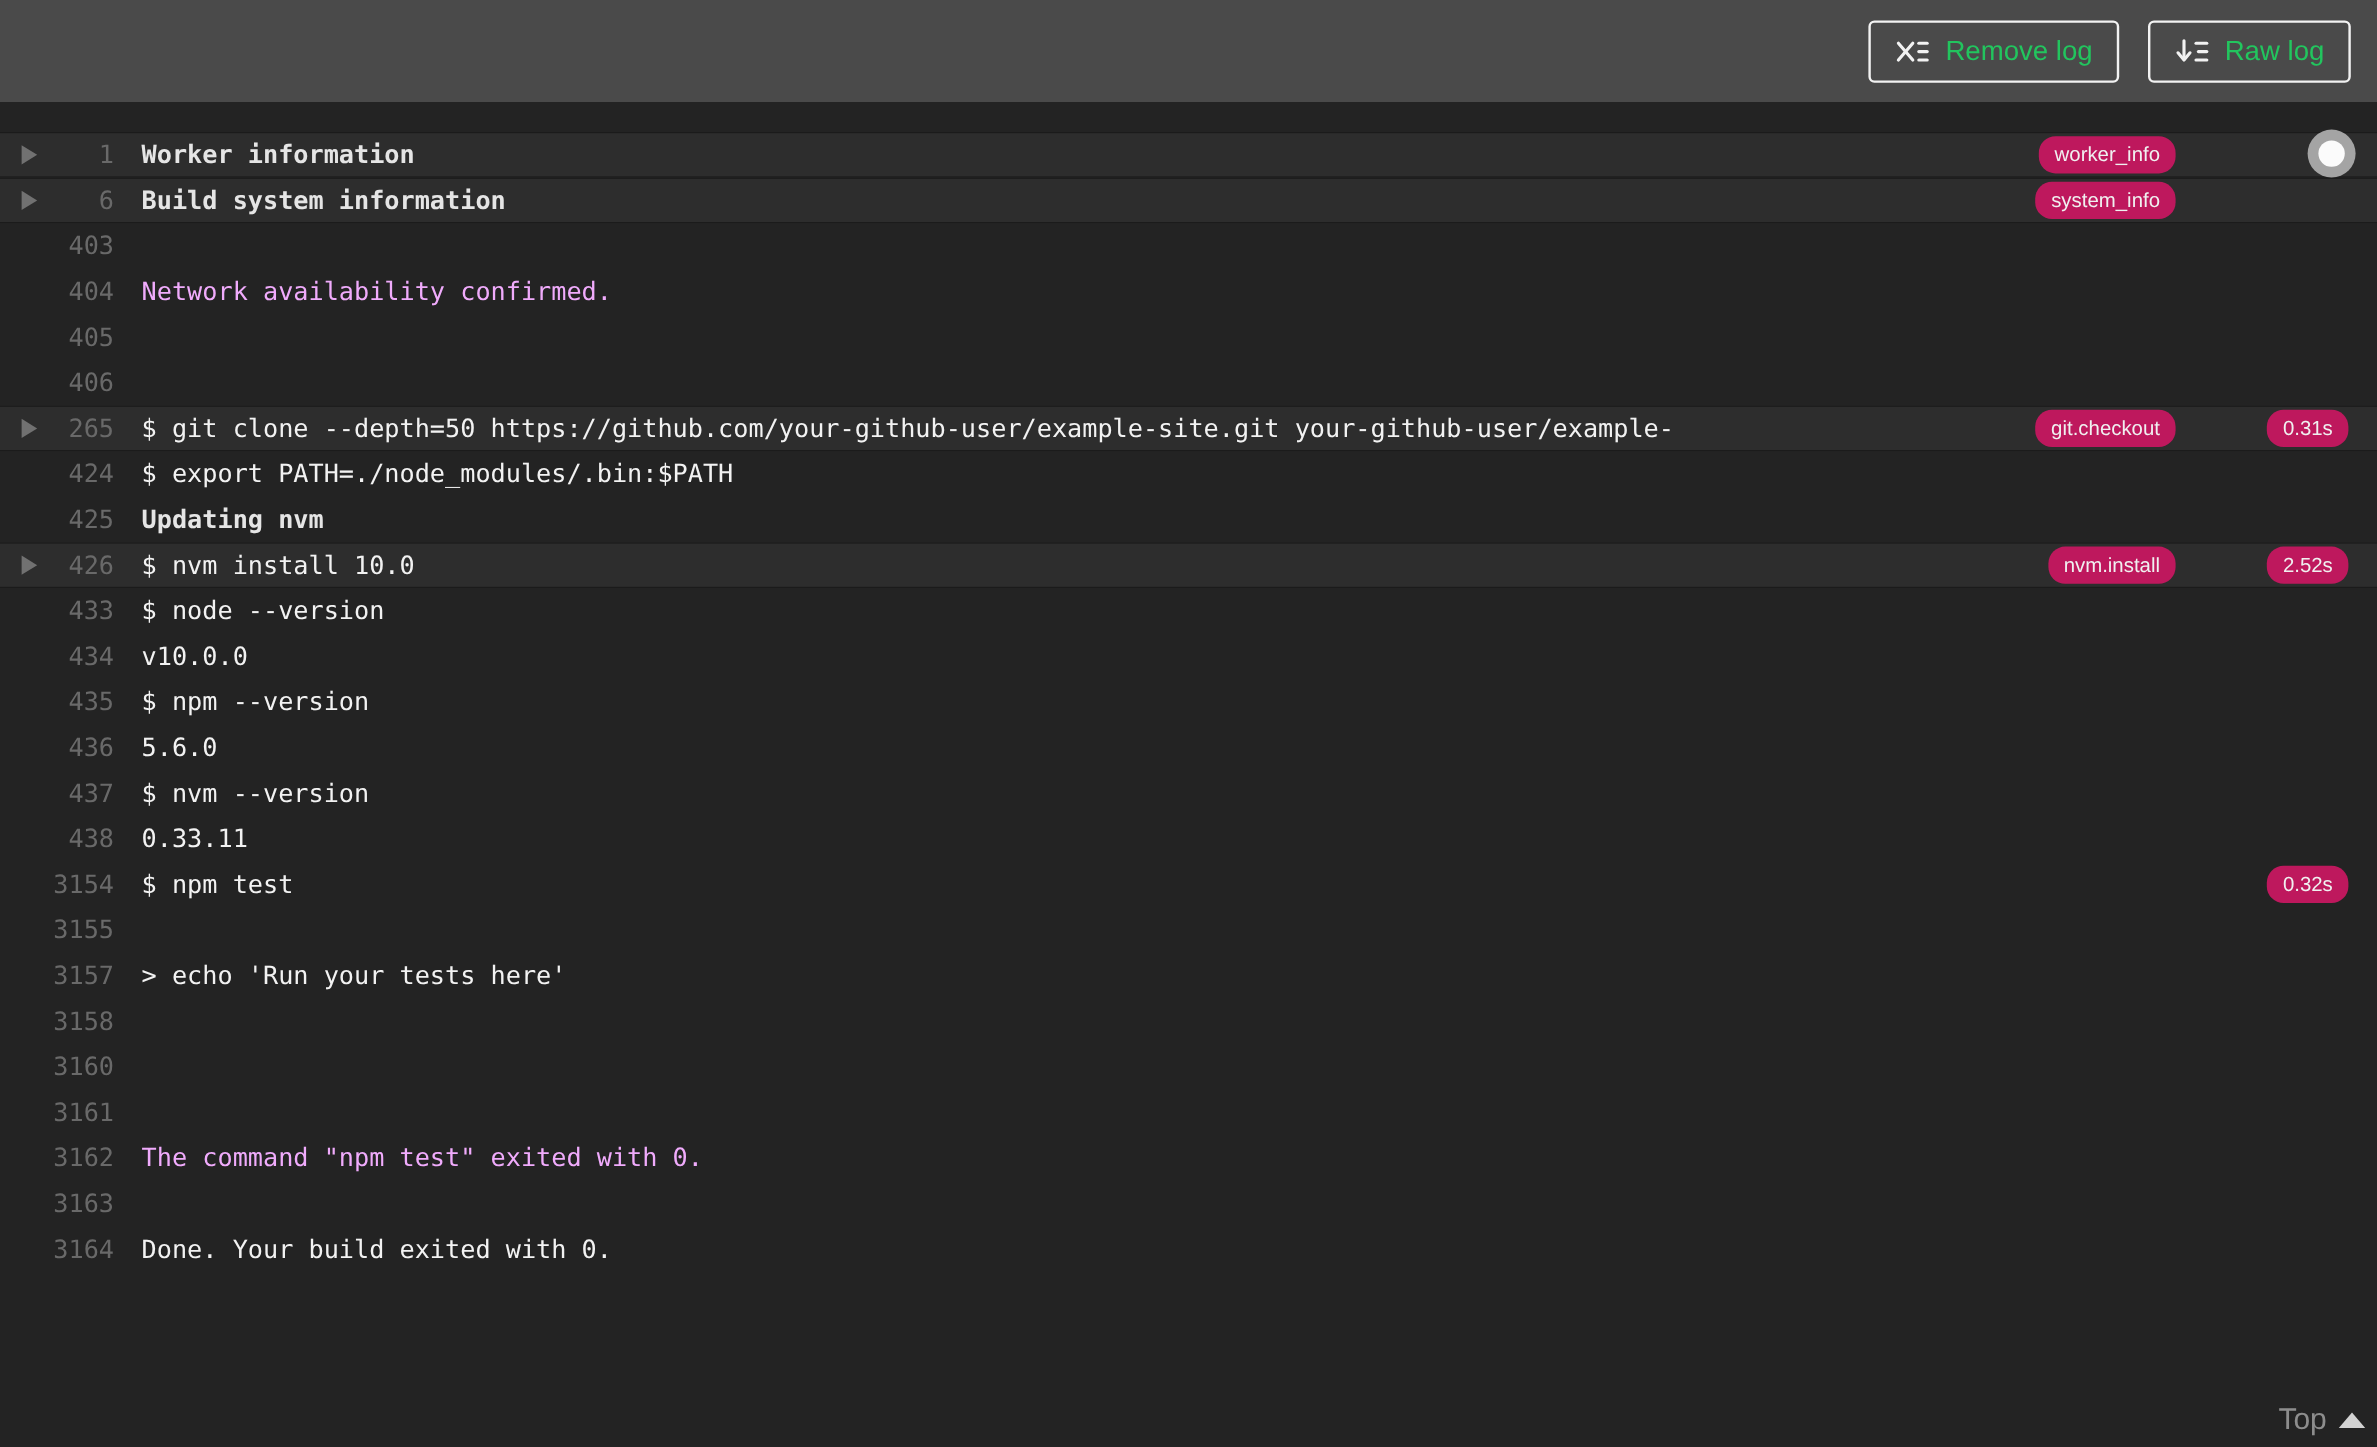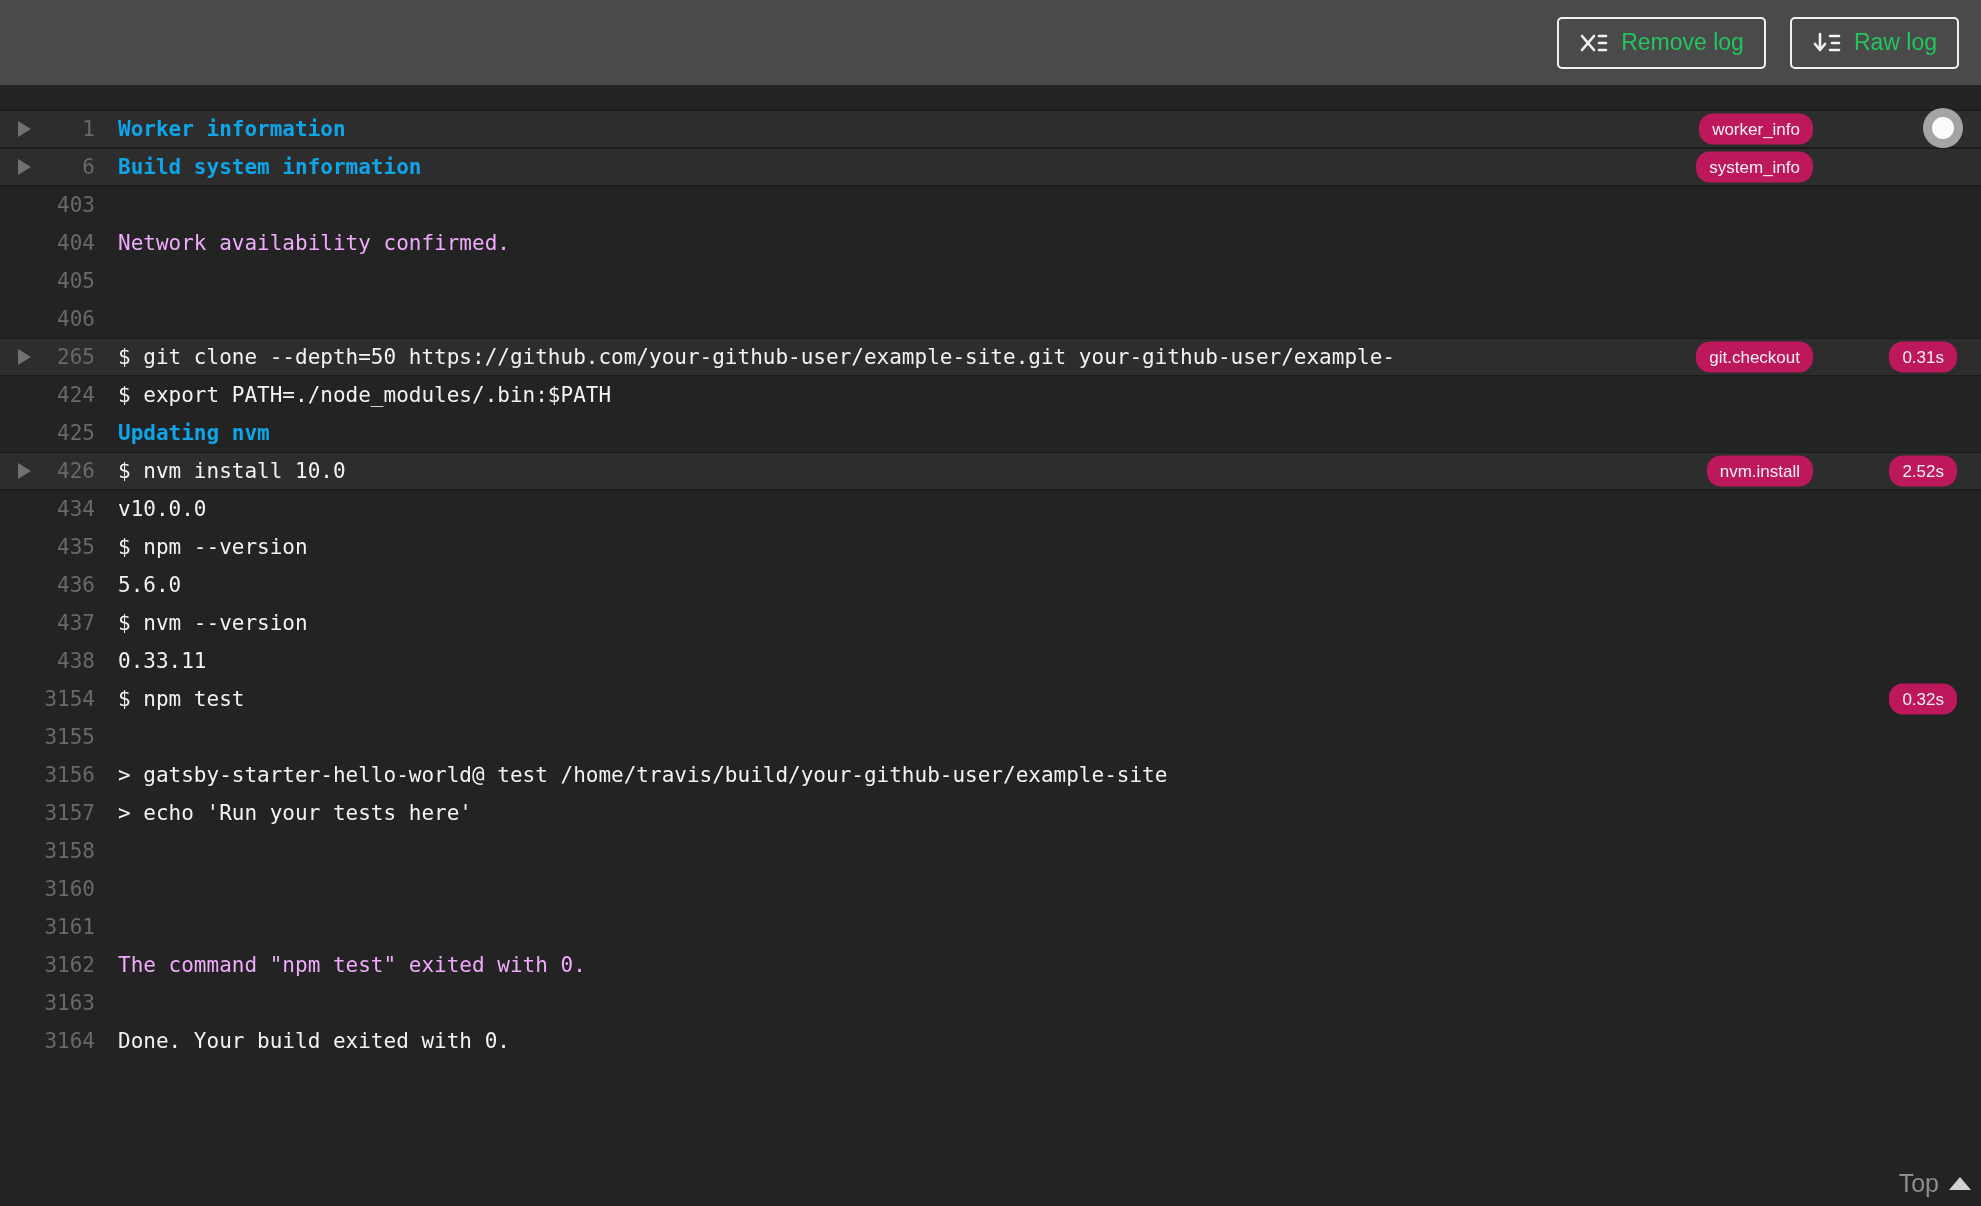--- a/index.html
+++ b/index.html
@@ -58,21 +58,21 @@
     border-left:13px solid #717171;
     border-top:8px solid transparent;
     border-bottom:8px solid transparent;
     cursor:pointer;
   }
   .num{
     display:inline-block;width:95px;flex:0 0 95px;
     text-align:right;color:#696969;cursor:pointer;
   }
   .text{padding-left:23px;color:#f2f2f2;}
-  .text.fold-title{color:#0ea5e9;font-weight:bold;}
+  .text.fold-title{color:#e5e5e5;font-weight:bold;}
   .text.success{color:#f0abfc;font-weight:normal;}
   .badge{
     position:absolute;top:50%;transform:translateY(-50%);
     background:#be185d;color:#f0f0f0;
     font-size:17px;line-height:1;
     padding:7px 13px;border-radius:14px;
     font-family:Liberation Sans, sans-serif;
   }
   .badge.tag{right:168px;}
   .badge.dur{right:24px;margin-left:36px;}
@@ -129,28 +129,28 @@
       <div class="row highlight"><span class="fold-arrow"></span><span class="num">1</span><span class="text fold-title">Worker information</span><span class="badge tag">worker_info</span></div>
       <div class="row highlight"><span class="fold-arrow"></span><span class="num">6</span><span class="text fold-title">Build system information</span><span class="badge tag">system_info</span></div>
       <div class="row"><span class="num">403</span><span class="text"></span></div>
       <div class="row"><span class="num">404</span><span class="text success">Network availability confirmed.</span></div>
       <div class="row"><span class="num">405</span><span class="text"></span></div>
       <div class="row"><span class="num">406</span><span class="text"></span></div>
       <div class="row highlight"><span class="fold-arrow"></span><span class="num">265</span><span class="text">$ git clone --depth=50 https://github.com/your-github-user/example-site.git your-github-user/example-</span><span class="badge tag">git.checkout</span><span class="badge dur">0.31s</span></div>
       <div class="row"><span class="num">424</span><span class="text">$ export PATH=./node_modules/.bin:$PATH</span></div>
       <div class="row"><span class="num">425</span><span class="text fold-title">Updating nvm</span></div>
       <div class="row highlight"><span class="fold-arrow"></span><span class="num">426</span><span class="text">$ nvm install 10.0</span><span class="badge tag">nvm.install</span><span class="badge dur">2.52s</span></div>
+      <div class="row"><span class="num">433</span><span class="text">$ node --version</span></div>
       <div class="row"><span class="num">434</span><span class="text">v10.0.0</span></div>
       <div class="row"><span class="num">435</span><span class="text">$ npm --version</span></div>
       <div class="row"><span class="num">436</span><span class="text">5.6.0</span></div>
       <div class="row"><span class="num">437</span><span class="text">$ nvm --version</span></div>
       <div class="row"><span class="num">438</span><span class="text">0.33.11</span></div>
       <div class="row"><span class="num">3154</span><span class="text">$ npm test</span><span class="badge dur">0.32s</span></div>
       <div class="row"><span class="num">3155</span><span class="text"></span></div>
-      <div class="row"><span class="num">3156</span><span class="text">&gt; gatsby-starter-hello-world@ test /home/travis/build/your-github-user/example-site</span></div>
       <div class="row"><span class="num">3157</span><span class="text">&gt; echo 'Run your tests here'</span></div>
       <div class="row"><span class="num">3158</span><span class="text"></span></div>
       <div class="row"><span class="num">3160</span><span class="text"></span></div>
       <div class="row"><span class="num">3161</span><span class="text"></span></div>
       <div class="row"><span class="num">3162</span><span class="text success">The command "npm test" exited with 0.</span></div>
       <div class="row"><span class="num">3163</span><span class="text"></span></div>
       <div class="row"><span class="num">3164</span><span class="text">Done. Your build exited with 0.</span></div>
     </div>
 </div>
 

